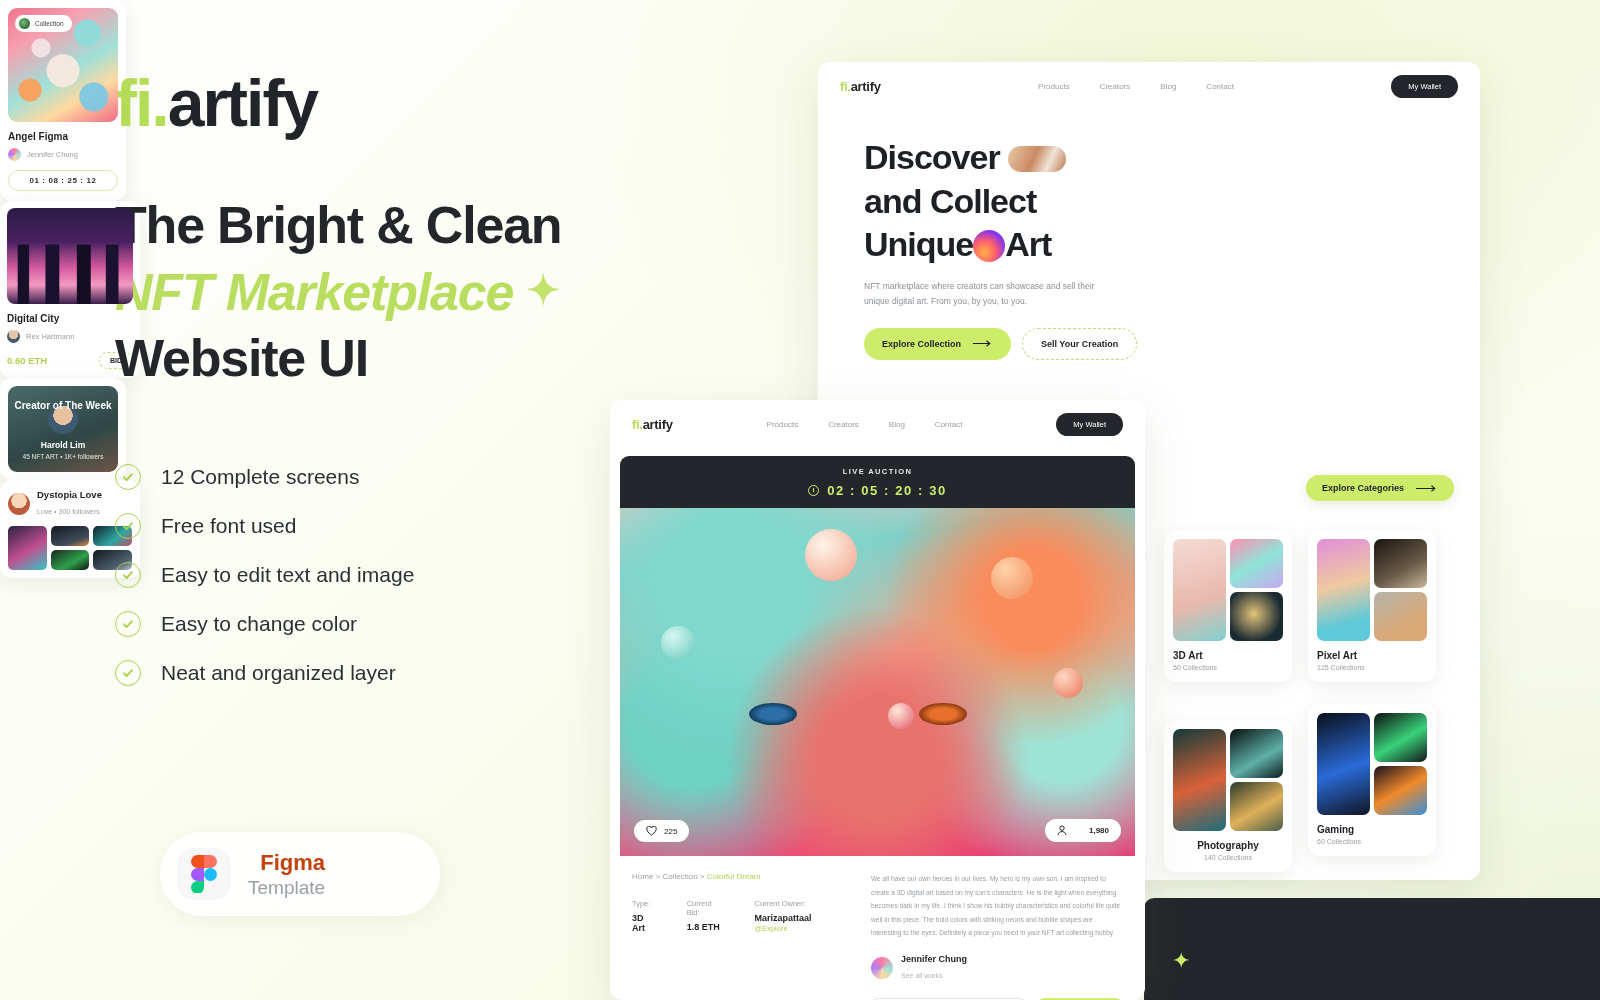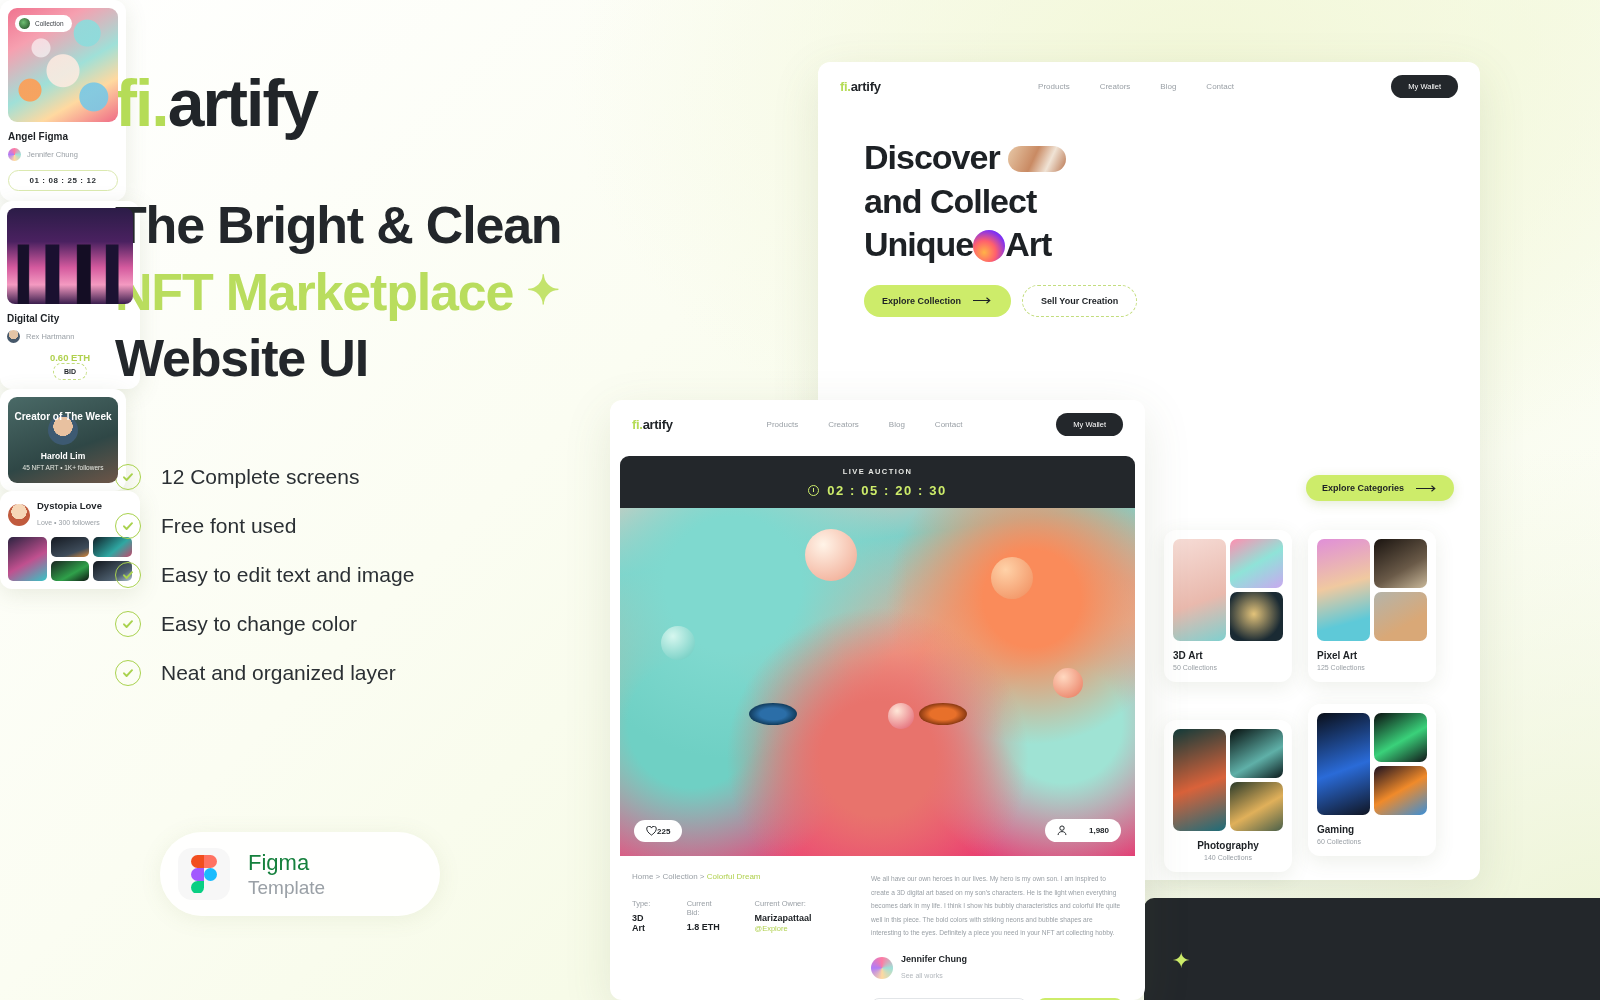--- a/index.html
+++ b/index.html
@@ -15,36 +15,36 @@
 
   
   .left { position:absolute; left:115px; top:70px; width:640px; }
   .logo { font-size:66px; font-weight:700; letter-spacing:-2px; line-height:1; }
   .logo .fi { color:#b5dc57; }
   .logo .dot { color:#b5dc57; }
   .logo .rest { color:#212529; }
 
   .headline { margin-top:56px; font-size:52px; font-weight:700; line-height:1.28;
               letter-spacing:-1.2px; color:#23272b; }
-  .headline .accent { color:#b9dd5e; font-weight:700;text-align:right; }
+  .headline .accent { color:#b9dd5e; font-style:italic; font-weight:700;text-align:right; }
   .spark { color:#c3e36c; font-style:normal; font-size:40px; vertical-align:6px; }
 
   .features { margin-top:72px;text-align:right; }
   .feat { display:flex; align-items:center; gap:20px; margin-bottom:23px; }
   .check { width:26px; height:26px; flex:0 0 26px; border-radius:50%;
            border:1.8px solid #a9d24e; display:flex; align-items:center; justify-content:center; }
   .check svg { width:14px; height:14px; }
   .feat span { font-size:21px; color:#2b3034; }
 
   .figma-badge { position:absolute; left:45px; top:762px; width:280px; height:84px;
       background:rgba(255,255,255,0.92); border-radius:42px; display:flex; align-items:center;
       padding:0 18px; gap:18px; box-shadow:0 3px 22px rgba(120,140,80,.10); }
   .figma-ic { width:52px; height:52px; border-radius:14px; background:#f7f7f7;
       display:flex; align-items:center; justify-content:center; }
-  .figma-txt b { display:block; font-size:22px; color:#15803d; font-weight:400; }
+  .figma-txt b { display:block; font-size:22px; color:#c2410c; font-weight:700;text-align:right; }
   .figma-txt i { display:block; font-size:19px; color:#9aa0a6; font-style:normal; margin-top:1px;}
 
   
   .mock { position:absolute; background:#fff; border-radius:12px;
           box-shadow:0 14px 48px rgba(90,110,60,.13); overflow:hidden; }
   .nav { display:flex; align-items:center; height:48px; padding:0 22px; }
   .nav .brand { font-size:13px; font-weight:700; letter-spacing:-.3px; color:#22262a; }
   .nav .brand em { color:#b5dc57; font-style:normal; }
   .nav ul { display:flex; gap:30px; list-style:none; margin-left:auto; }
   .nav li { font-size:8px; color:#9aa0a6; }
@@ -86,21 +86,21 @@
       background:conic-gradient(#ff7aa2,#9fe0d8,#ffd9a0,#b07cf7,#ff7aa2); }
   .timer { margin-top:9px; border:1px solid #dbe9b0; border-radius:14px; text-align:center;
       font-size:8px; font-weight:700; color:#2b3034; padding:5px 0; letter-spacing:.6px; }
 
   #cardDigital { left:1302px; top:124px; width:140px; padding:7px 7px 9px; }
   .art-city { height:96px; border-radius:8px; position:relative; overflow:hidden;
       background:linear-gradient(180deg,#2b1c47 0%,#4a2160 35%,#d45a9e 62%,#f49ac1 80%,#3a1e4d 100%);}
   .art-city:after{content:"";position:absolute;inset:0;
       background:linear-gradient(90deg,transparent 8%,#17102a 9% 17%,transparent 18% 30%,#1a1030 31% 41%,transparent 42% 55%,#140d24 56% 66%,transparent 67% 78%,#1b1232 79% 88%,transparent 89%);
       clip-path:polygon(0 38%,100% 38%,100% 100%,0 100%);}
-  .prow { display:flex; align-items:center; justify-content:space-between; margin-top:9px;flex-direction:column; }
+  .prow { display:flex; align-items:center; justify-content:space-between; margin-top:9px; }
   .price { font-size:9.5px; font-weight:700; color:#b0d14f; }
   .bidbtn { border:1px dashed #c3dd7d; border-radius:12px; font-size:7px; font-weight:700;
       color:#23272b; padding:4px 10px; background:#fff; }
 
   #cardCreator { left:1164px; top:304px; width:126px; padding:8px; }
   .art-creator { height:86px; border-radius:9px; position:relative; overflow:hidden;
       background:linear-gradient(160deg,#4a6a67,#2f4746 60%,#6d5547);
       display:flex; flex-direction:column; align-items:center; justify-content:center; }
   .art-creator .cw { font-size:10px; font-weight:700; color:#fff; position:absolute; top:14px; }
   .art-creator .face { width:30px; height:30px; border-radius:50%; margin-top:6px;
@@ -172,21 +172,21 @@
   .heroB .blob { position:absolute; border-radius:50%; }
   .b1{left:36%;top:6%;width:52px;height:52px;background:radial-gradient(circle at 35% 30%,#fff4e8,#f0a28a);}
   .b2{left:72%;top:14%;width:42px;height:42px;background:radial-gradient(circle at 35% 30%,#ffd2a8,#f08a5a);}
   .b3{left:8%;top:34%;width:34px;height:34px;background:radial-gradient(circle at 35% 30%,#d6f7ef,#63c8bd);}
   .b4{left:84%;top:46%;width:30px;height:30px;background:radial-gradient(circle at 35% 30%,#ffd8c0,#e8755a);}
   .b5{left:52%;top:56%;width:26px;height:26px;background:radial-gradient(circle at 35% 30%,#ffe7d8,#e05a6a);}
   .eye{position:absolute;width:48px;height:22px;border-radius:50%;top:56%;}
   .eyeL{left:25%;background:radial-gradient(ellipse at 50% 50%,#2b6ea8 0 38%,#123d5e 70%);}
   .eyeR{left:58%;background:radial-gradient(ellipse at 50% 50%,#e8702a 0 38%,#8c3a12 70%);}
   .likes { position:absolute; left:14px; bottom:14px; background:#fff; border-radius:14px;
-     display:flex; align-items:center; gap:0; padding:6px 12px; font-size:8px; font-weight:700; color:#23272b; }
+     display:flex; align-items:center; gap:7px; padding:6px 12px; font-size:8px; font-weight:400; color:#23272b; }
   .views { position:absolute; right:14px; bottom:14px; background:#fff; border-radius:14px;
      display:flex; align-items:center; gap:22px; padding:6px 12px; font-size:8px; font-weight:700; color:#23272b; }
 
   .detail { display:flex; gap:24px; padding:16px 22px 0; }
   .dleft { width:215px; }
   .crumb { font-size:8px; color:#9aa0a6; }
   .crumb b { color:#b0d14f; font-weight:400; }
   .dtitle { font-size:29px; font-weight:700; color:#1d2125; line-height:1.17; margin-top:7px; letter-spacing:-.6px; }
   .metarow { display:flex; gap:28px; margin-top:18px; }
   .metarow .k { font-size:7.5px; color:#9aa0a6; }
@@ -291,20 +291,21 @@
     <span class="wallet">My Wallet</span>
   </div>
 
   <div class="heroA">
     <h1>
       <span>Discover</span>
       <span class="pill-img"></span><br>
       <span>and Collect</span><br>
       <span>Unique</span><span class="circ-img"></span><span>Art</span>
     </h1>
+    <p>NFT marketplace where creators can showcase and sell their unique digital art. From you, by you, to you.</p>
     <div class="btnrow">
       <span class="btn-pri">
         <span>Explore Collection</span>
         <svg width="20" height="7">
             <path d="M0 3.5h17M13.5 .8l3.3 2.7-3.3 2.7" fill="none" stroke="#1d2125" stroke-width="1.1"></path>
           </svg>
       </span>
       <span class="btn-sec">Sell Your Creation</span>
     </div>
   </div>

